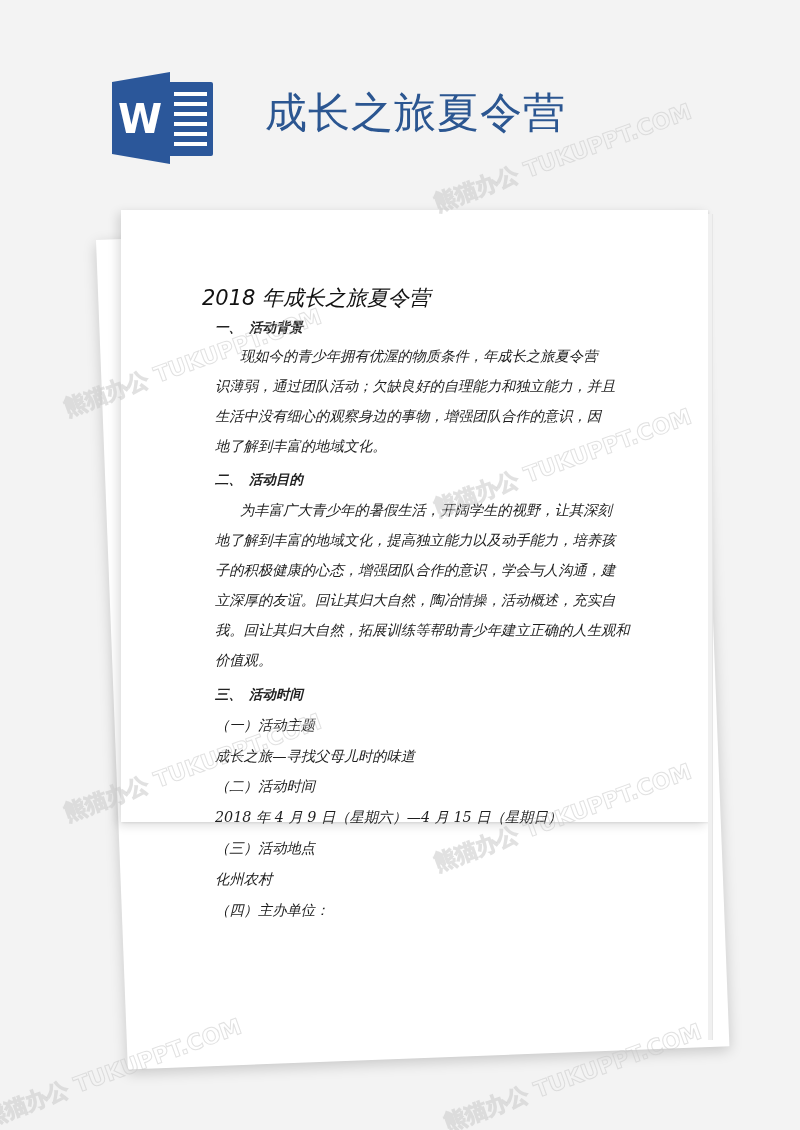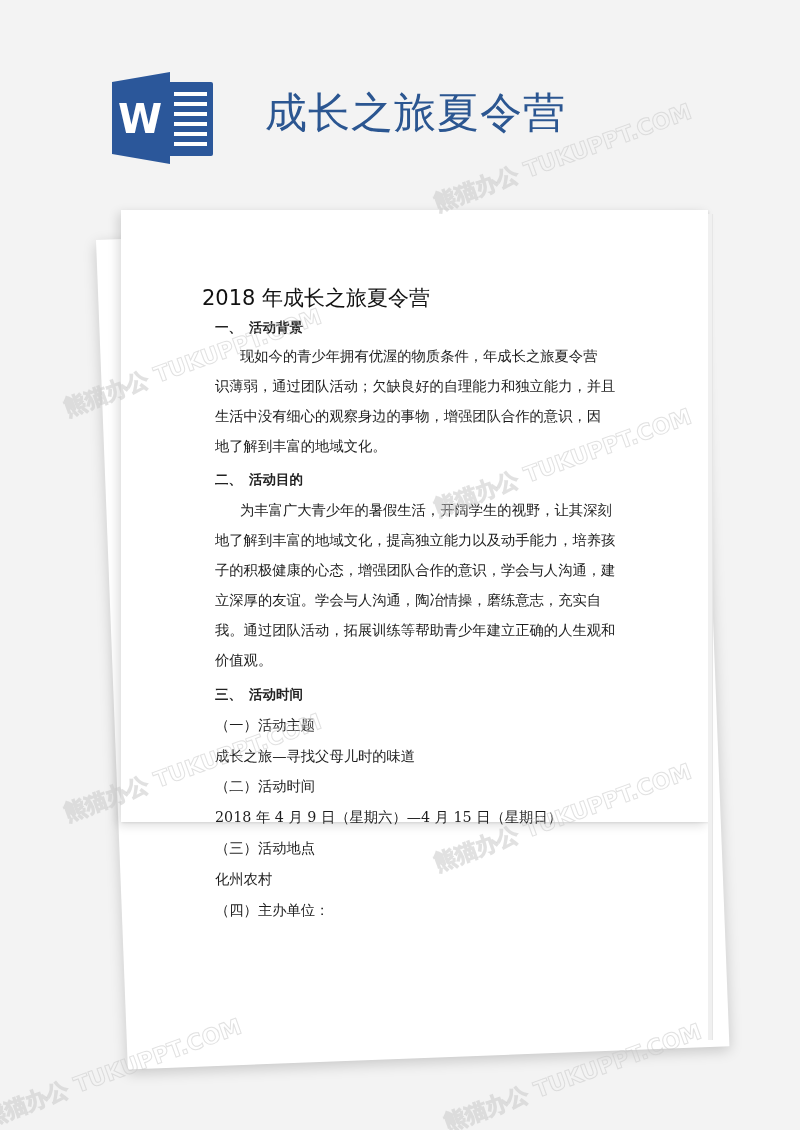--- a/index.html
+++ b/index.html
@@ -62,20 +62,21 @@
   }
   .page-front {
     position: absolute;
     left: 121px;
     top: 210px;
     width: 587px;
     height: 612px;
     background: #ffffff;
     box-shadow: -3px 3px 10px rgba(0,0,0,0.14), 1px 1px 2px rgba(0,0,0,0.08);
     z-index: 2;
+    font-style: italic;
   }
   .page-edge {
     position: absolute;
     right: -5px;
     top: 4px;
     width: 4px;
     height: 826px;
     background: #f0f0f0;
     border-right: 1px solid #e6e6e6;
   }
@@ -155,22 +156,22 @@
     <div class="line" style="top:166px">识薄弱，通过团队活动；欠缺良好的自理能力和独立能力，并且</div>
     <div class="line" style="top:196px">生活中没有细心的观察身边的事物，增强团队合作的意识，因</div>
     <div class="line" style="top:226px">地了解到丰富的地域文化。</div>
 
     <div class="line section-heading" style="top:259px">
       <span class="num">二、</span><span>活动目的</span>
     </div>
     <div class="line indent" style="top:290px">为丰富广大青少年的暑假生活，开阔学生的视野，让其深刻</div>
     <div class="line" style="top:320px">地了解到丰富的地域文化，提高独立能力以及动手能力，培养孩</div>
     <div class="line" style="top:350px">子的积极健康的心态，增强团队合作的意识，学会与人沟通，建</div>
-    <div class="line" style="top:380px">立深厚的友谊。学会与人沟通，陶冶情操，磨练意志，充实自</div>
-    <div class="line" style="top:410px">我。通过团队活动，拓展训练等帮助青少年建立正确的人生观和</div>
+    <div class="line" style="top:380px">立深厚的友谊。回让其归大自然，陶冶情操，活动概述，充实自</div>
+    <div class="line" style="top:410px">我。回让其归大自然，拓展训练等帮助青少年建立正确的人生观和</div>
     <div class="line" style="top:440px">价值观。</div>
 
     <div class="line section-heading" style="top:474px">
       <span class="num">三、</span><span>活动时间</span>
     </div>
     <div class="line subhead" style="top:505px">（一）活动主题</div>
     <div class="line" style="top:536px">成长之旅—寻找父母儿时的味道</div>
     <div class="line subhead" style="top:566px">（二）活动时间</div>
     <div class="line" style="top:597px">2018 年 4 月 9 日（星期六）—4 月 15 日（星期日）</div>
     <div class="line subhead" style="top:628px">（三）活动地点</div>

